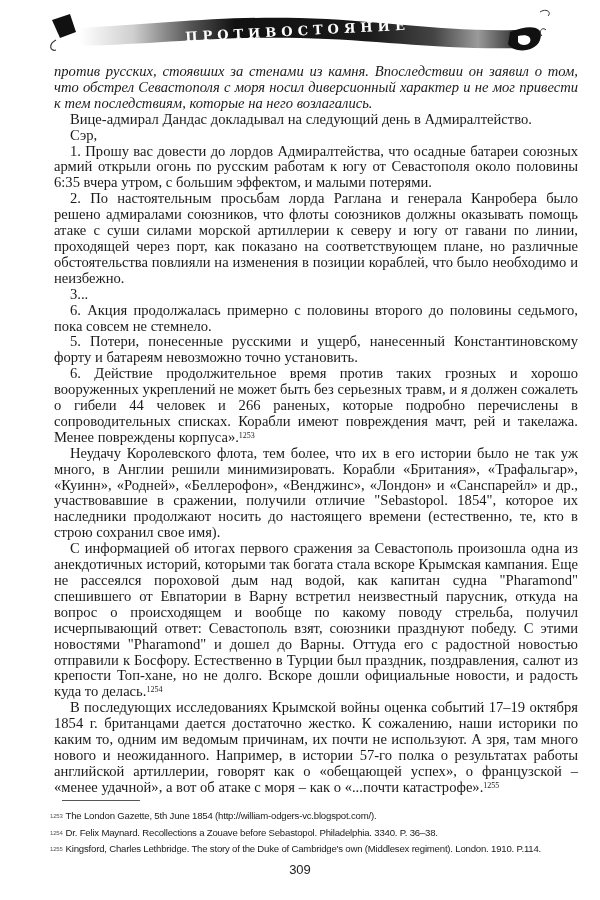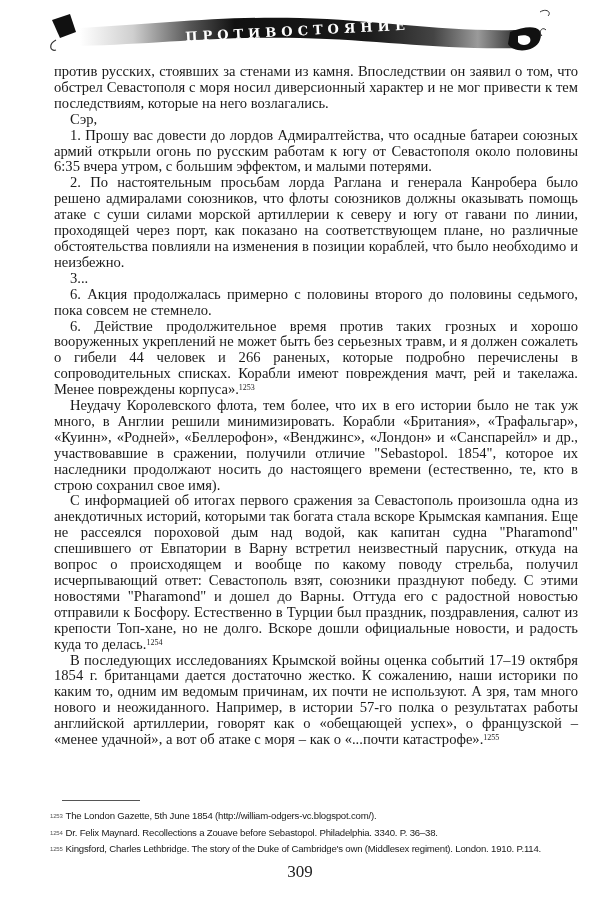--- a/index.html
+++ b/index.html
@@ -17,36 +17,36 @@
   }
 
   
   .body-text {
     position:absolute; left:54px; top:64px; width:524px;
     font-family:"Liberation Serif", serif; font-size:14.6px; line-height:15.9px;
     color:#1a1a1a; text-align:justify;
   }
   .body-text p { margin:0; }
   .body-text p.indent { text-indent:16px; }
-  .body-text p.cont { text-indent:0; }
+  .body-text p.cont { text-indent:0;font-style:italic; }
   sup.fn { font-size:8px; vertical-align:top; position:relative; top:-2px; }
 
   
   .fn-rule { position:absolute; left:62px; top:800px; width:78px; height:1px; background:#555; }
   .footnotes {
     position:absolute; left:50px; top:808px; width:530px;
     font-family:"Liberation Sans", sans-serif; font-size:9.6px; line-height:16.5px;
     color:#1a1a1a; letter-spacing:-0.2px;
   }
   .footnote { white-space:nowrap; }
   .footnote .num { font-size:6px; vertical-align:top; color:#555; margin-right:3px; }
 
   .page-number {
     position:absolute; left:0; top:862px; width:600px; text-align:center;
-    font-family:Liberation Serif, serif; font-size:17px; color:#222;
+    font-family:Liberation Sans, sans-serif; font-size:13px; color:#222;
   }
 </style>
 </head>
 <body>
 
 <div class="page">
 
   <div class="banner">
     <svg width="520" height="52" viewBox="0 0 520 52">
       <defs>
@@ -67,25 +67,27 @@
       <path d="M470,26 C490,18 505,20 500,34 C496,46 474,48 468,38 Z" fill="#111"></path>
       <path d="M478,30 C486,28 492,30 490,36 C488,40 480,40 478,36 Z" fill="#fff"></path>
       <path d="M500,6 C506,2 512,6 508,10" stroke="#333" stroke-width="1" fill="none"></path>
       <path d="M506,24 C502,20 498,26 502,30" stroke="#333" stroke-width="1" fill="none"></path>
     </svg>
     <div class="banner-title">ПРОТИВОСТОЯНИЕ</div>
   </div>
 
   <div class="body-text">
     <p class="cont"><span>против русских, стоявших за стенами из камня. Впоследствии он заявил о том, что обстрел Севастополя с моря носил диверсионный характер и не мог привести к тем последствиям, которые на него возлагались.</span></p>
+    <p class="indent"><span>Вице-адмирал Дандас докладывал на следующий день в Адмиралтейство.</span></p>
     <p class="indent"><span>Сэр,</span></p>
     <p class="indent"><span>1. Прошу вас довести до лордов Адмиралтейства, что осадные батареи союзных армий открыли огонь по русским работам к югу от Севастополя около половины 6:35 вчера утром, с большим эффектом, и малыми потерями.</span></p>
     <p class="indent"><span>2. По настоятельным просьбам лорда Раглана и генерала Канробера было решено адмиралами союзников, что флоты союзников должны оказывать помощь атаке с суши силами морской артиллерии к северу и югу от гавани по линии, проходящей через порт, как показано на соответствующем плане, но различные обстоятельства повлияли на изменения в позиции кораблей, что было необходимо и неизбежно.</span></p>
     <p class="indent"><span>3...</span></p>
     <p class="indent"><span>6. Акция продолжалась примерно с половины второго до половины седьмого, пока совсем не стемнело.</span></p>
+    <p class="indent"><span>5. Потери, понесенные русскими и ущерб, нанесенный Константиновскому форту и батареям невозможно точно установить.</span></p>
     <p class="indent"><span>6. Действие продолжительное время против таких грозных и хорошо вооруженных укреплений не может быть без серьезных травм, и я должен сожалеть о гибели 44 человек и 266 раненых, которые подробно перечислены в сопроводительных списках. Корабли имеют повреждения мачт, рей и такелажа. Менее повреждены корпуса».</span><sup class="fn">1253</sup></p>
     <p class="indent"><span>Неудачу Королевского флота, тем более, что их в его истории было не так уж много, в Англии решили минимизировать. Корабли «Британия», «Трафальгар», «Куинн», «Родней», «Беллерофон», «Венджинс», «Лондон» и «Санспарейл» и др., участвовавшие в сражении, получили отличие "Sebastopol. 1854", которое их наследники продолжают носить до настоящего времени (естественно, те, кто в строю сохранил свое имя).</span></p>
     <p class="indent"><span>С информацией об итогах первого сражения за Севастополь произошла одна из анекдотичных историй, которыми так богата стала вскоре Крымская кампания. Еще не рассеялся пороховой дым над водой, как капитан судна "Pharamond" спешившего от Евпатории в Варну встретил неизвестный парусник, откуда на вопрос о происходящем и вообще по какому поводу стрельба, получил исчерпывающий ответ: Севастополь взят, союзники празднуют победу. С этими новостями "Pharamond" и дошел до Варны. Оттуда его с радостной новостью отправили к Босфору. Естественно в Турции был праздник, поздравления, салют из крепости Топ-хане, но не долго. Вскоре дошли официальные новости, и радость куда то делась.</span><sup class="fn">1254</sup></p>
     <p class="indent"><span>В последующих исследованиях Крымской войны оценка событий 17–19 октября 1854 г. британцами дается достаточно жестко. К сожалению, наши историки по каким то, одним им ведомым причинам, их почти не используют. А зря, там много нового и неожиданного. Например, в истории 57-го полка о результатах работы английской артиллерии, говорят как о «обещающей успех», о французской – «менее удачной», а вот об атаке с моря – как о «...почти катастрофе».</span><sup class="fn">1255</sup></p>
   </div>
 
   <div class="fn-rule"></div>
 
   <div class="footnotes">
     <div class="footnote">

